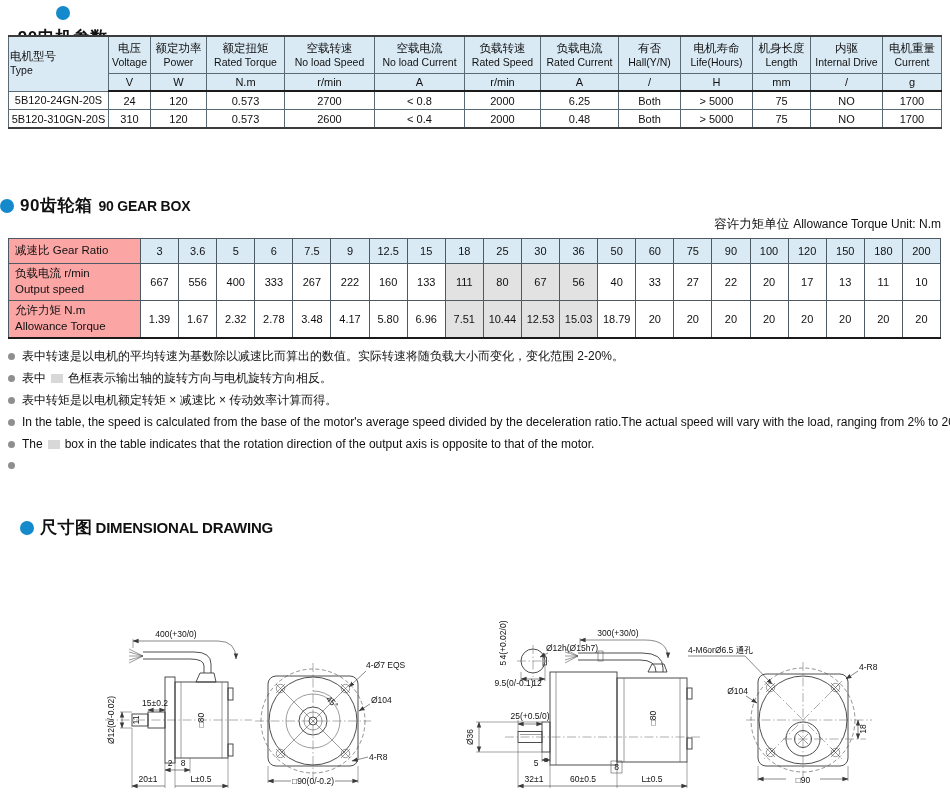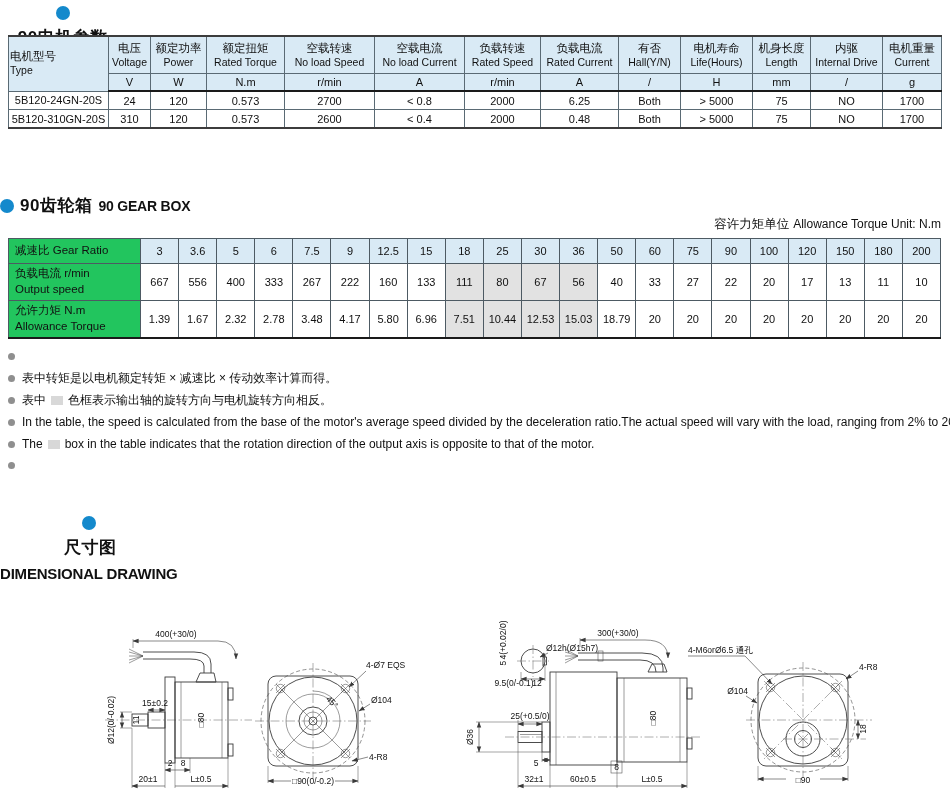--- a/index.html
+++ b/index.html
@@ -18,21 +18,21 @@
   .motor thead th{background:#d9eaf5;font-weight:normal;line-height:1.3;}
   .motor tr.hdr th{height:36px;}
   .motor th.type{text-align:left;}
   .motor .hzh{font-size:11.5px;}
   .motor .hen{font-size:10.5px;}
   .motor tr.units th{height:16px;background:#d9eaf5;font-weight:normal;border-bottom:2px solid #1a1a1a;}
   .motor tbody td{height:17px;}
   
   .gear{width:933px;font-size:11px;text-align:center;border-bottom:2px solid #1a1a1a;border-top:1.5px solid #3c3c3c;}
   .gear th,.gear td{border:1px solid #4d5a63;padding:0;}
-  .gear th.lbl{background:#22c55e;text-align:left;padding:1px 6px;font-weight:normal;font-size:11.5px;line-height:1.35;}
+  .gear th.lbl{background:#fca5a5;text-align:left;padding:1px 6px;font-weight:normal;font-size:11.5px;line-height:1.35;}
   .gear tr.head td{background:#d9eaf5;height:24px;}
   .gear tr.body td{height:36px;}
   .gear td.rev{background:#e2e2e2;}
   
   .unit-note{display:flex;align-items:baseline;gap:4px;font-size:12px;}
   .unit-note .zh{font-weight:normal;font-size:12.5px;}
   
   .notes{font-size:12px;}
   .note{height:21.8px;display:flex;align-items:center;white-space:nowrap;}
   .bullet{width:7px;height:7px;border-radius:50%;background:#8f8f8f;margin-right:7px;flex:none;}
@@ -269,47 +269,48 @@
     <td>20</td>
     <td>20</td>
     <td>20</td>
   </tr>
 </tbody>
   </table>
 
 <div class="abs notes" style="left:8px;top:346px;width:936px;">
   <div class="note">
       <span class="bullet"></span>
-    </div>
-  <div class="note">
-      <span class="bullet"></span>
-      <span>表中转矩是以电机额定转矩 × 减速比 × 传动效率计算而得。</span>
+      <span>表中转速是以电机的平均转速为基数除以减速比而算出的数值。实际转速将随负载大小而变化，变化范围 2-20%。</span>
     </div>
   <div class="note">
       <span class="bullet"></span>
       <span>表中</span>
       <span class="graybox"></span>
       <span>色框表示输出轴的旋转方向与电机旋转方向相反。</span>
     </div>
   <div class="note">
       <span class="bullet"></span>
+      <span>表中转矩是以电机额定转矩 × 减速比 × 传动效率计算而得。</span>
+    </div>
+  <div class="note">
+      <span class="bullet"></span>
       <span>In the table, the speed is calculated from the base of the motor's average speed  divided by the deceleration ratio.The actual speed will vary with the load, ranging from 2% to 20%.</span>
     </div>
   <div class="note">
       <span class="bullet"></span>
       <span>The</span>
       <span class="graybox"></span>
       <span>box in the table indicates that the rotation direction of the output axis is opposite to that of the motor.</span>
     </div>
   <div class="note">
       <span class="bullet"></span>
     </div>
 </div>
 
-<div class="abs sec-title" style="left:0;top:516px;flex-direction:column;">
+<div class="abs sec-title" style="left:20px;top:516px;">
   <span class="dot"></span>
   <span class="t-zh" style="margin-right:-3px;">尺寸图</span>
   <span class="t-en" style="font-size:15px;">DIMENSIONAL DRAWING</span>
 </div>
 
 <svg class="abs" style="left:0;top:555px;" width="950" height="248" viewBox="0 555 950 248">
   <defs>
     <marker id="ar" viewBox="0 0 6 6" refX="5.6" refY="3" markerWidth="6" markerHeight="6" orient="auto-start-reverse" markerUnits="userSpaceOnUse">
       <path d="M0,0.8 L6,3 L0,5.2 Z" fill="#3a3a3a"></path>
     </marker>

